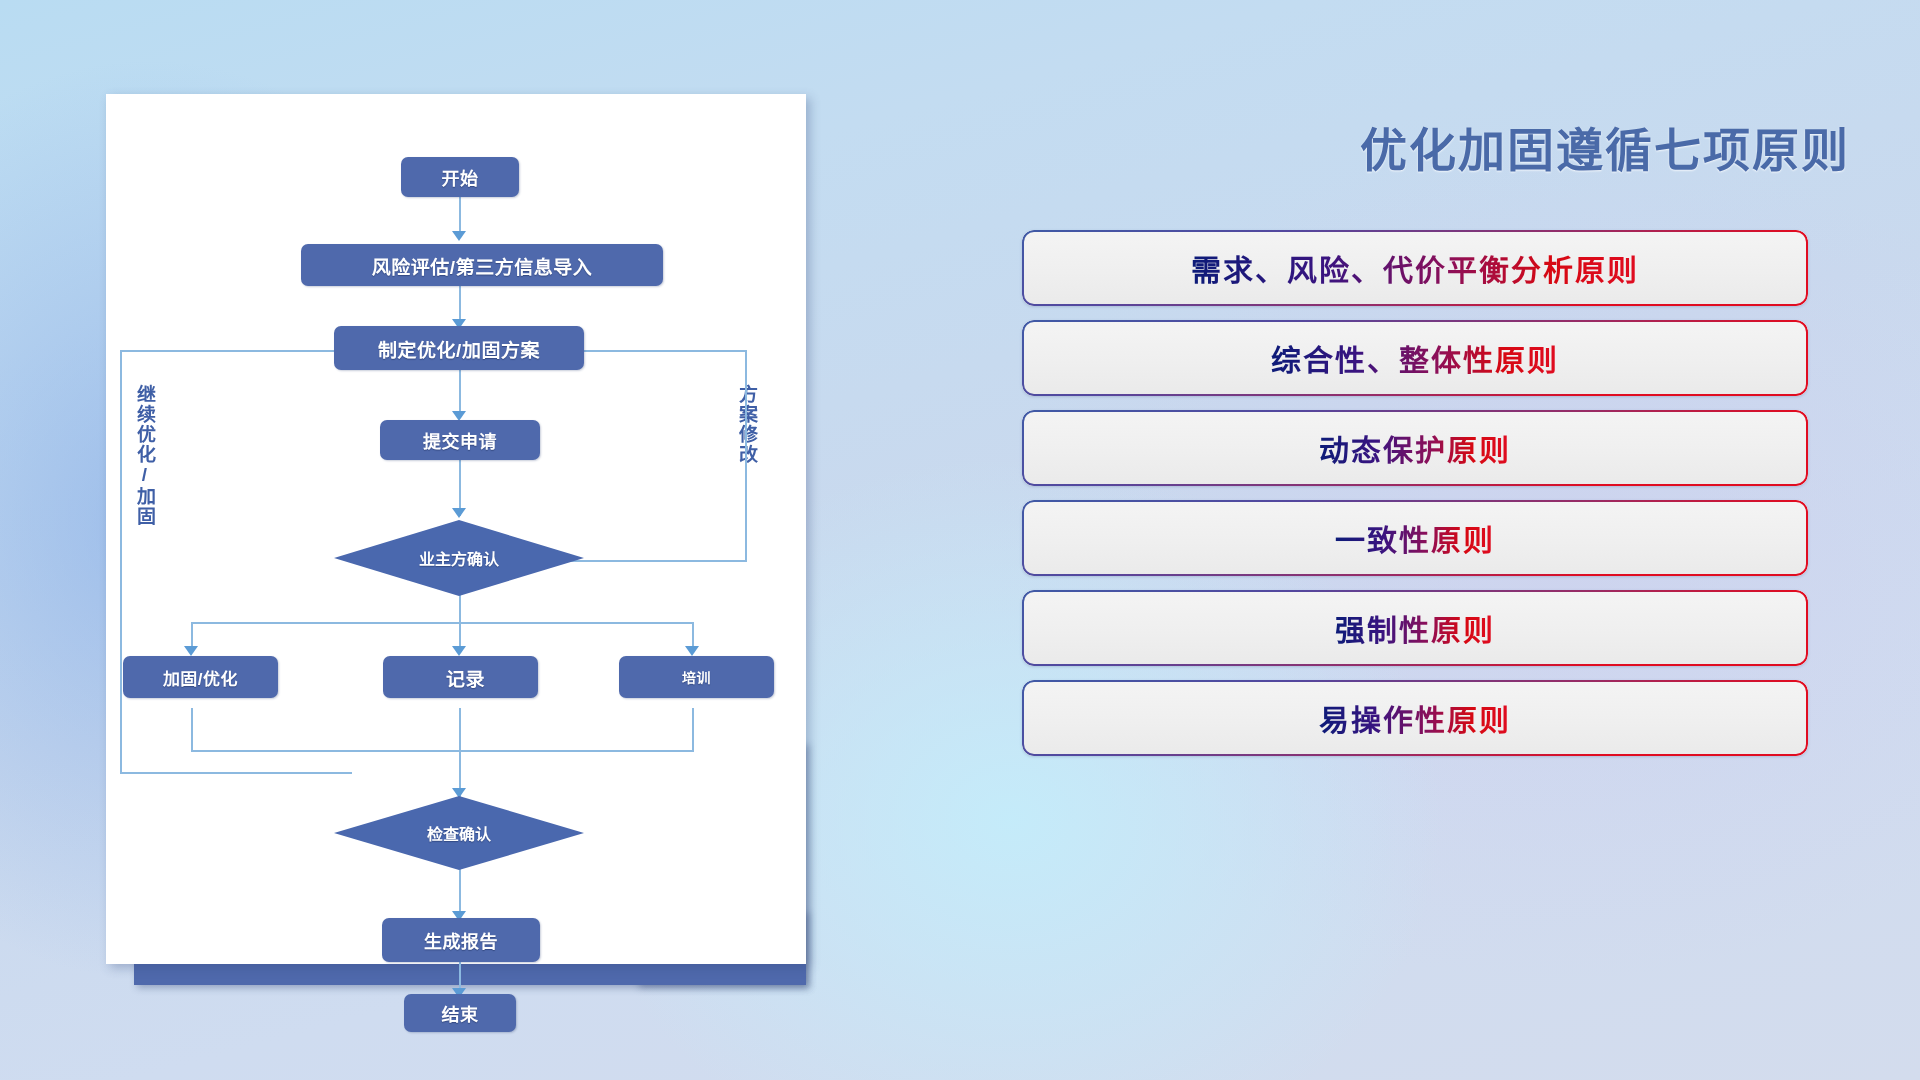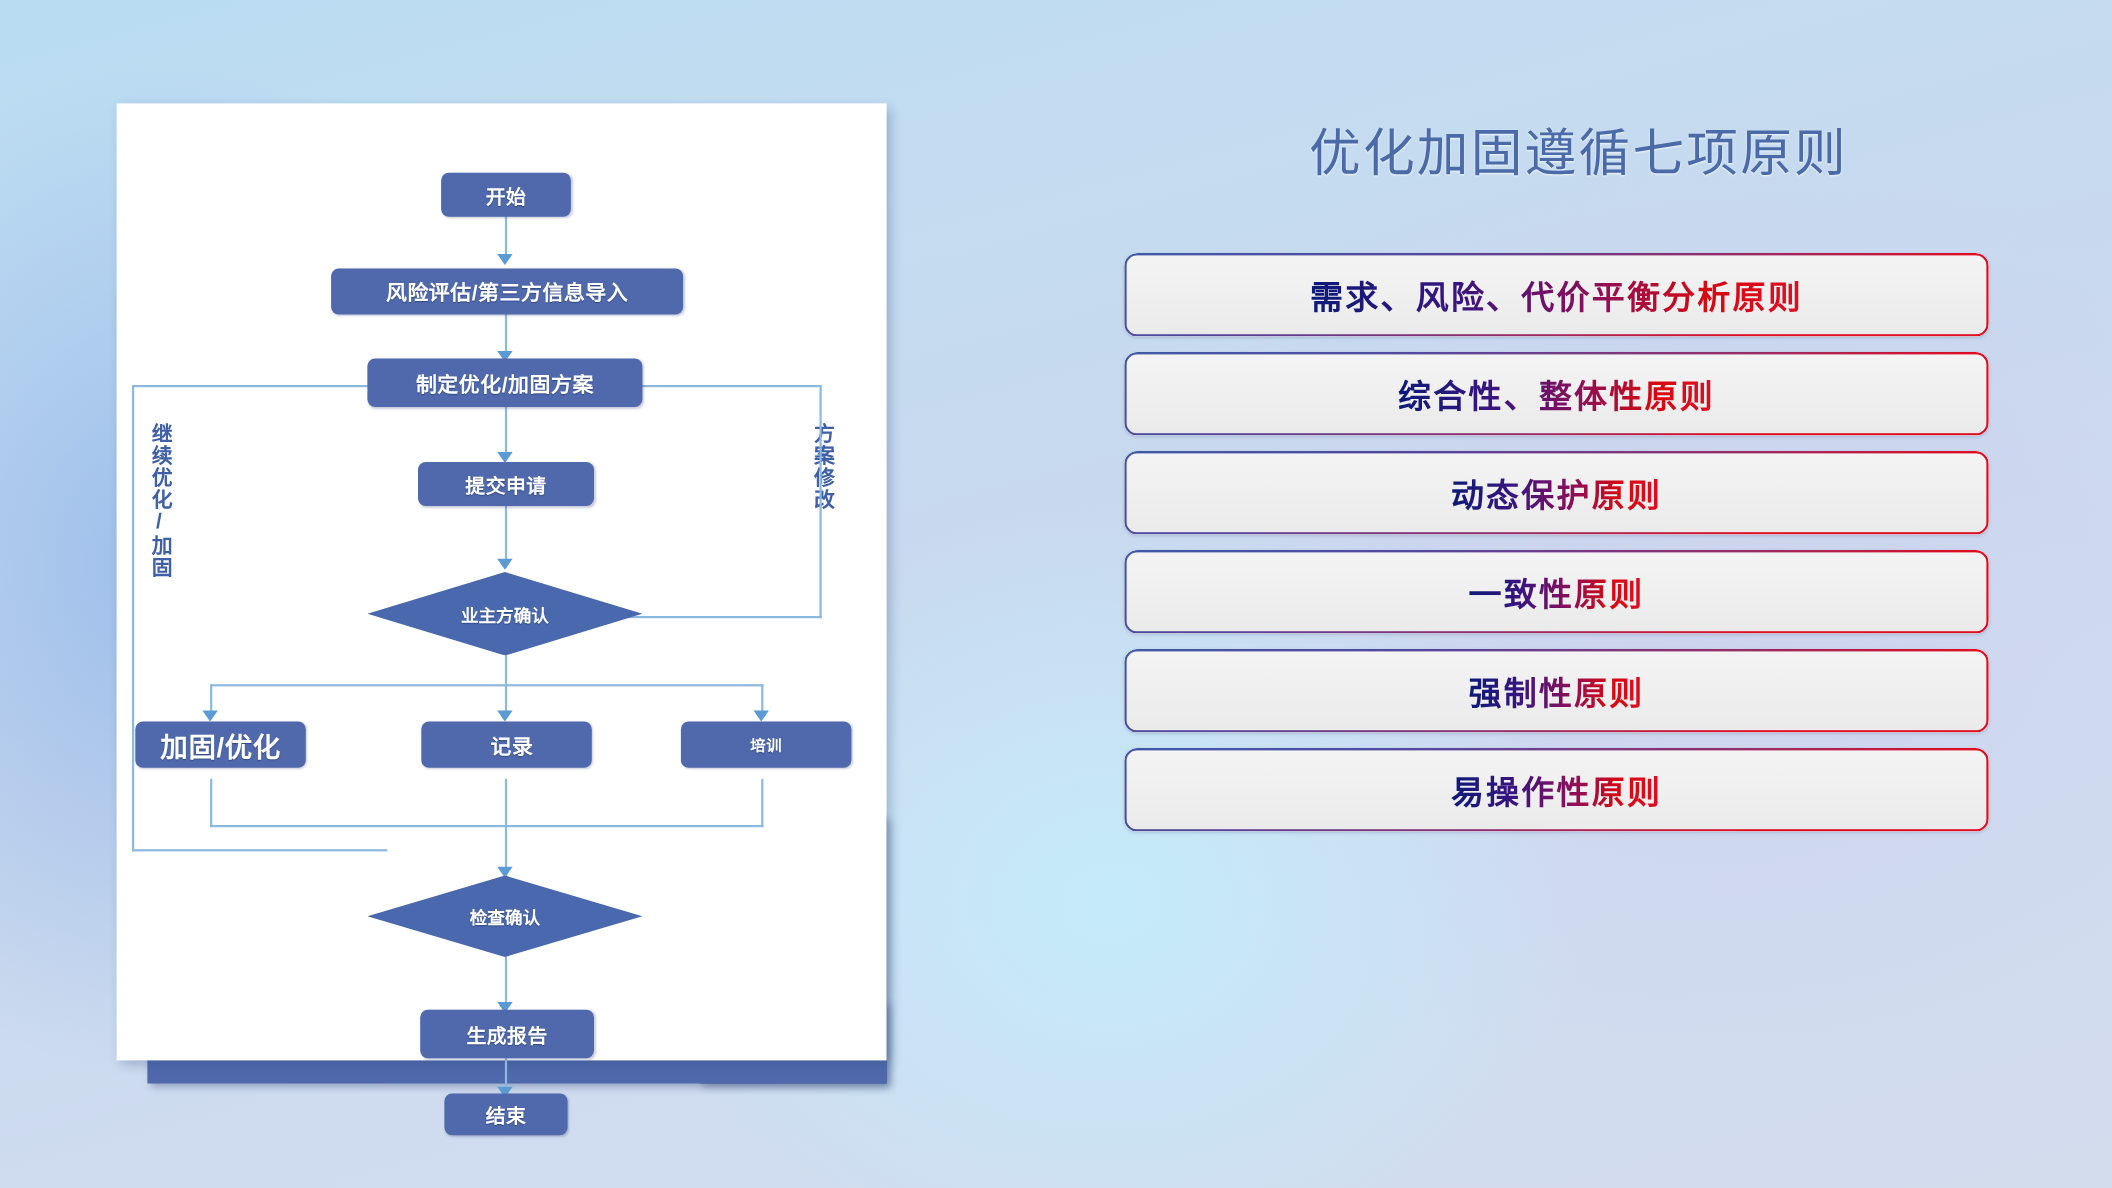--- a/index.html
+++ b/index.html
@@ -113,25 +113,25 @@
   }
 
   
   #right-pane {
     position:absolute;
     left:1020px; top:96px;
     width:830px; height:930px;
   }
   #principles-title {
     position:absolute;
-    left:0; top:4px;
+    left:0; top:16px;
     width:830px;
-    text-align:center;
+    text-align:right;
     font-size:47px;
-    font-weight:normal;
+    font-weight:bold;
     color:#4a6aa8;
     letter-spacing:2px;
     text-shadow:0 1px 2px rgba(255,255,255,.8);
   }
   #principles-list {
     position:absolute;
     left:2px; top:134px;
     width:786px;
     font-family:Liberation Mono, monospace;
   }
@@ -221,29 +221,29 @@
       <div class="arw down" style="left:346px; top:694px;"></div>
 
       <div class="ln v" style="left:353px; top:772px; height:52px;"></div>
       <div class="arw down" style="left:346px; top:817px;"></div>
 
       <div class="ln v" style="left:353px; top:862px; height:38px;"></div>
       <div class="arw down" style="left:346px; top:894px;"></div>
 
       <div class="node" style="left:295px; top:63px;  width:118px; height:40px; font-size:18px;">开始</div>
 
-      <div class="node" style="left:195px; top:150px; width:320px; height:42px; font-size:19px;">风险评估/第三方信息导入</div>
+      <div class="node" style="left:195px; top:150px; width:362px; height:42px; font-size:19px;">风险评估/第三方信息导入</div>
 
       <div class="node" style="left:228px; top:232px; width:250px; height:44px; font-size:19px;">制定优化/加固方案</div>
 
       <div class="node" style="left:274px; top:326px; width:160px; height:40px; font-size:18px;">提交申请</div>
 
       <div class="diamond" style="left:228px; top:426px; width:250px; height:76px; font-size:16px;">业主方确认</div>
 
-      <div class="node" style="left:17px;  top:562px; width:155px; height:42px; font-size:25px;">加固/优化</div>
+      <div class="node" style="left:17px;  top:562px; width:155px; height:42px; font-size:17px;">加固/优化</div>
 
       <div class="node" style="left:277px; top:562px; width:155px; height:42px; font-size:19px;padding-left:10px;">记录</div>
 
       <div class="node" style="left:513px; top:562px; width:155px; height:42px; font-size:14px;">培训</div>
 
       <div class="diamond" style="left:228px; top:702px; width:250px; height:74px; font-size:16px;">检查确认</div>
 
       <div class="node" style="left:276px; top:824px; width:158px; height:44px; font-size:18px;">生成报告</div>
 
       <div class="node" style="left:298px; top:900px; width:112px; height:38px; font-size:18px;">结束</div>

